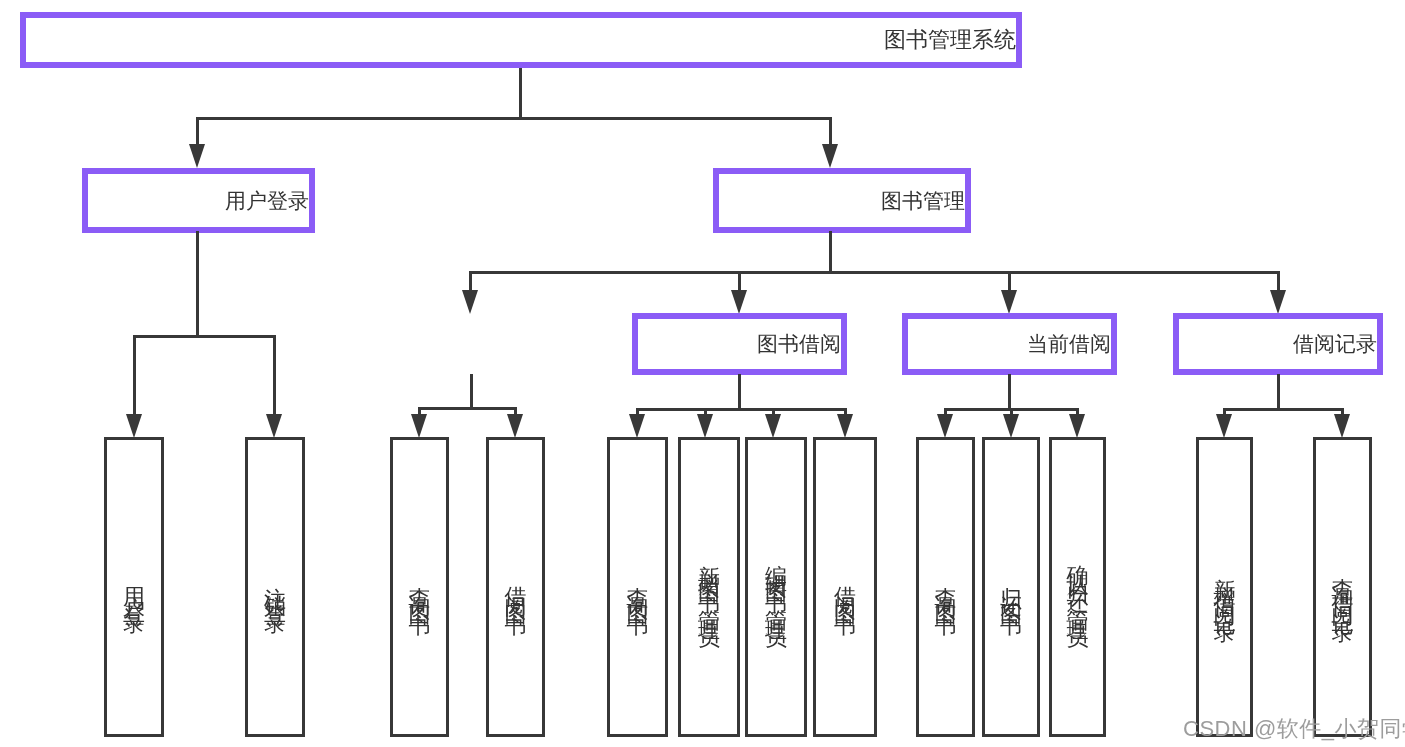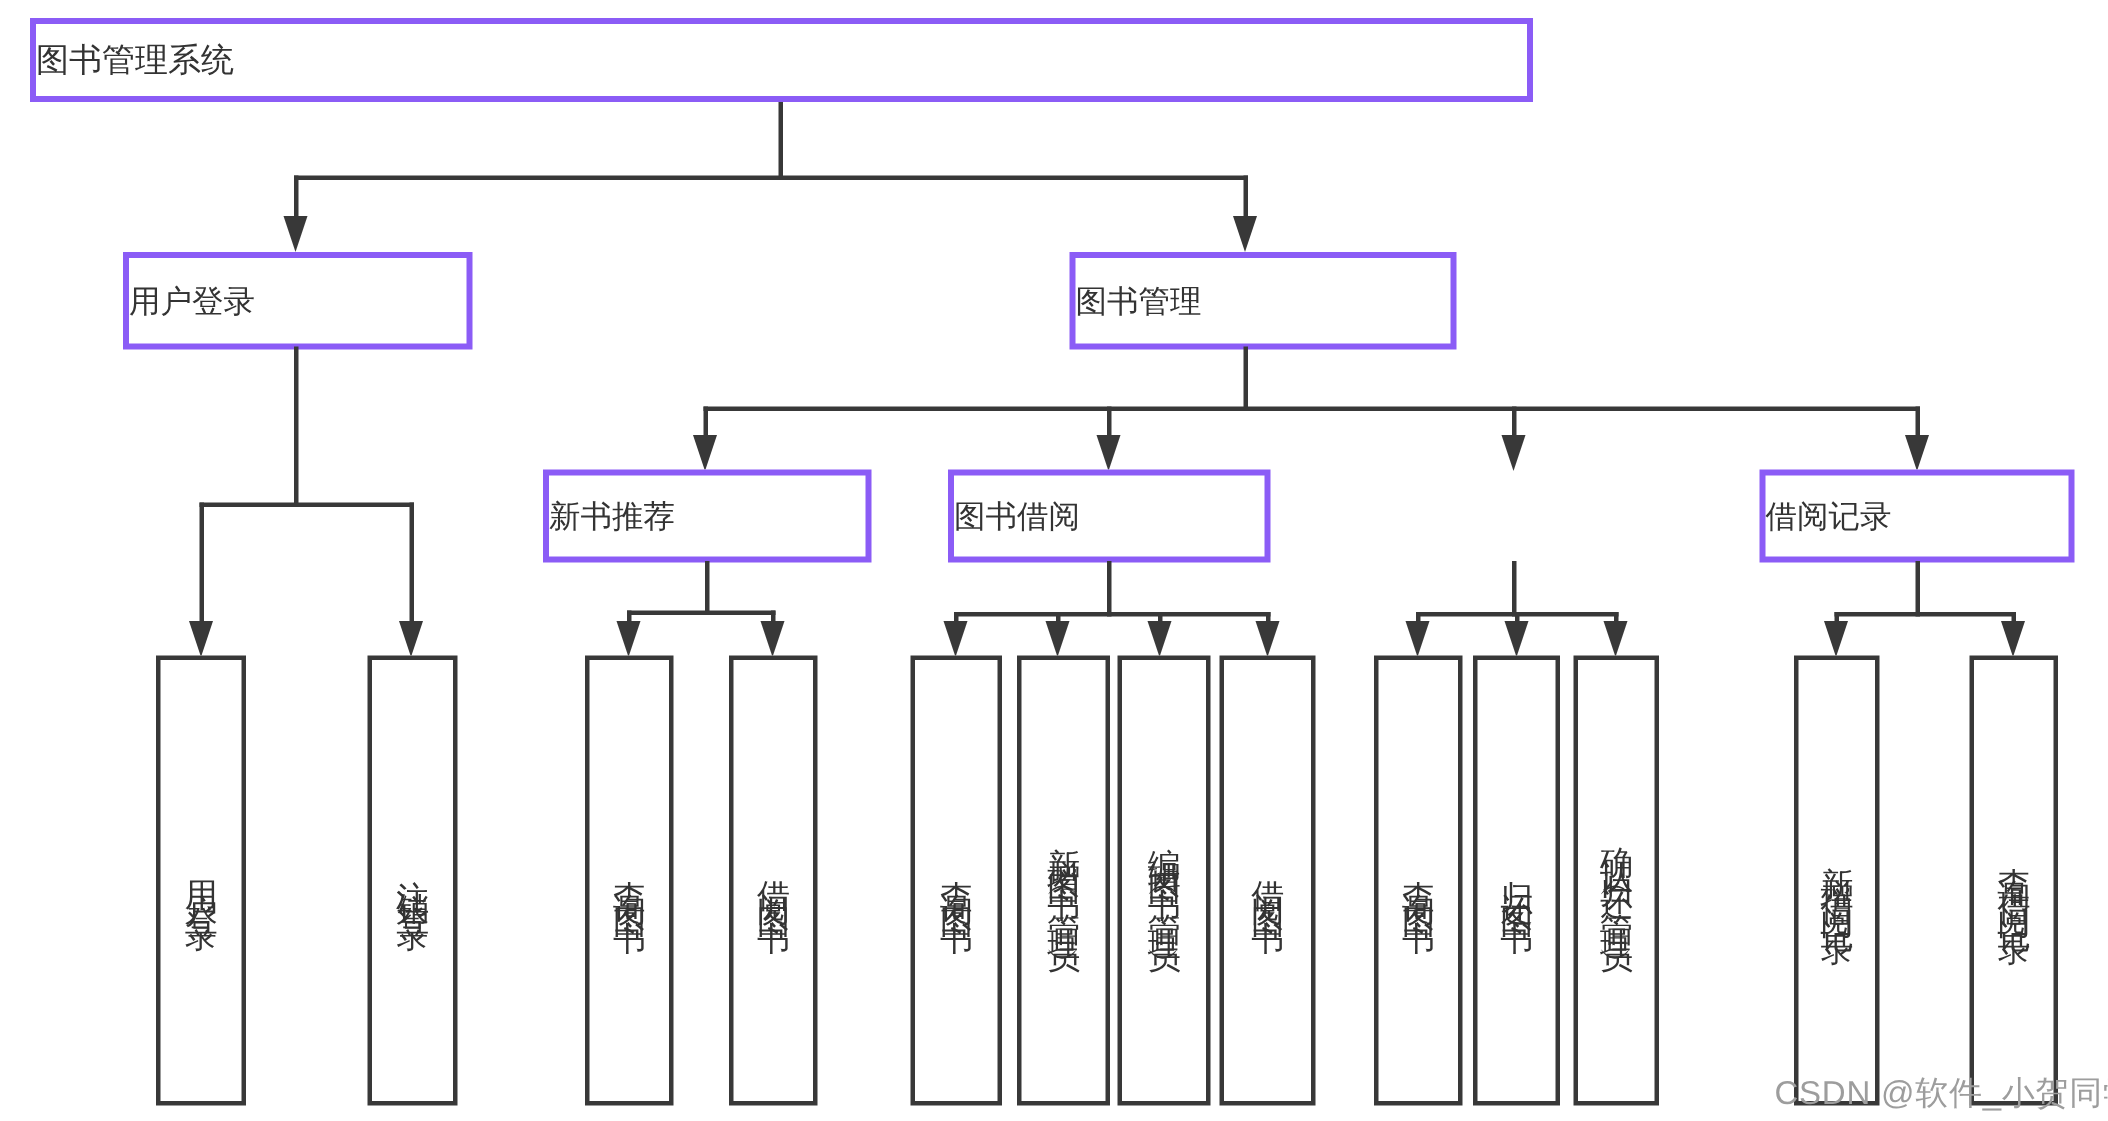--- a/index.html
+++ b/index.html
@@ -10,23 +10,23 @@
   .canvas{
     position:relative;
     width:1405px;height:747px;
     background:#ffffff;
     overflow:hidden;
   }
   
   .node{
     position:absolute;
     box-sizing:border-box;
-    border:4px solid #8b5cf6;
+    border:6px solid #8b5cf6;
     background:#ffffff;
-    display:flex;align-items:center;justify-content:flex-start;
+    display:flex;align-items:center;justify-content:flex-end;
     color:#333333;
   }
   .node-root{left:20px;top:12px;width:1002px;height:56px;font-size:22px;}
   .node-l2,.node-l3{font-size:21px;}
   .leaf{
     position:absolute;top:437px;height:300px;
     box-sizing:border-box;
     border:3px solid #383838;background:#ffffff;
     display:flex;align-items:center;justify-content:center;
   }
@@ -88,25 +88,25 @@
   <div class="hl" style="left:469px;top:271px;width:811px;"></div>
   <div class="vl" style="left:469px;top:271px;height:21px;"></div>
   <div class="ah" style="left:462px;top:290px;"></div>
   <div class="vl" style="left:738px;top:271px;height:21px;"></div>
   <div class="ah" style="left:731px;top:290px;"></div>
   <div class="vl" style="left:1008px;top:271px;height:21px;"></div>
   <div class="ah" style="left:1001px;top:290px;"></div>
   <div class="vl" style="left:1277px;top:271px;height:21px;"></div>
   <div class="ah" style="left:1270px;top:290px;"></div>
 
-  <div class="node node-l3" style="left:362px;top:313px;width:219px;height:62px;">
-    <span>新书推荐</span>
-  </div>
   <div class="node node-l3" style="left:632px;top:313px;width:215px;height:62px;font-family:Liberation Mono, monospace;">
     <span>图书借阅</span>
+  </div>
+  <div class="node node-l3" style="left:902px;top:313px;width:215px;height:62px;">
+    <span>当前借阅</span>
   </div>
   <div class="node node-l3" style="left:1173px;top:313px;width:210px;height:62px;">
     <span>借阅记录</span>
   </div>
 
   <div class="vl" style="left:470px;top:374px;height:36px;"></div>
   <div class="hl" style="left:418px;top:407px;width:99px;"></div>
   <div class="vl" style="left:418px;top:407px;height:9px;"></div>
   <div class="ah" style="left:411px;top:414px;"></div>
   <div class="vl" style="left:514px;top:407px;height:9px;"></div>

